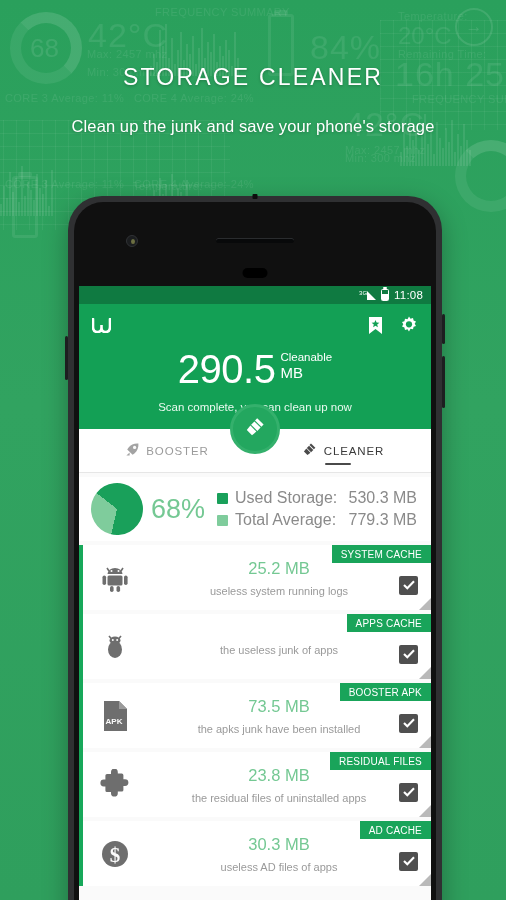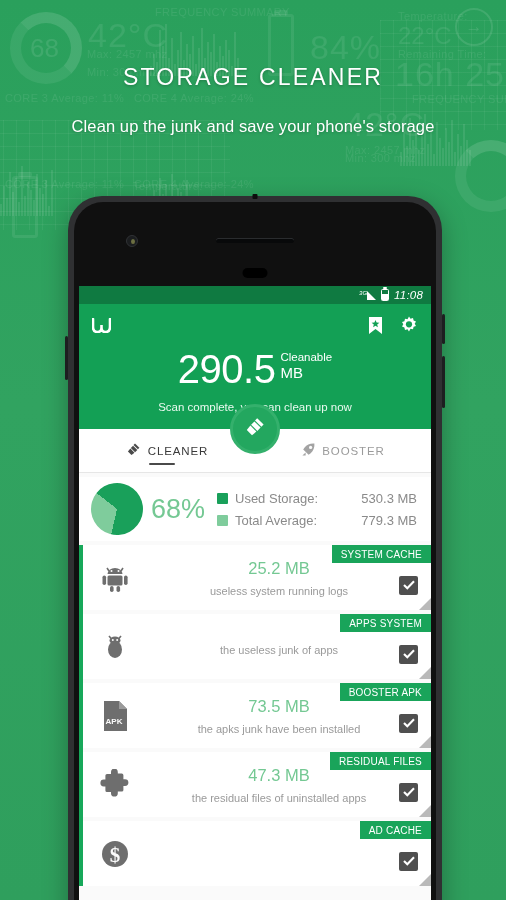--- a/index.html
+++ b/index.html
@@ -106,21 +106,21 @@
   }
 
   
   .screen {
     position: absolute; left: 5px; top: 84px; right: 5px; bottom: 0;
     background: #fafafa; overflow: hidden;
   }
   .statusbar {
     height: 18px; background: #0f7a41; color: #fff;
     display: flex; align-items: center; justify-content: flex-end;
-    padding-right: 8px; gap: 5px; font-size: 10.5px; font-style: italic;
+    padding-right: 8px; gap: 5px; font-size: 10.5px;
   }
   .sb-net { display:flex; align-items:flex-end; gap:1px; position:relative; }
   .sb-net sup { font-size: 6px; position: relative; top:-4px; left:1px; }
   .tri {
     width: 0; height: 0; border-left: 9px solid #fff; border-top: 9px solid transparent;
   }
   .sb-batt {
     width: 8px; height: 12px; border: 1.3px solid #fff; border-radius: 1.5px; position: relative;
     background: linear-gradient(to top,#fff 0 62%, transparent 62% 100%);
   }
@@ -173,21 +173,21 @@
     width: 26px; height: 2.5px; background: #4a4a4a; border-radius: 2px;
   }
 
   .summary {
     background: #fff; margin-top: 4px; height: 64px;
     display: flex; align-items: center; padding: 0 14px 0 12px; gap: 6px;
   }
   .pie { width: 52px; height: 52px; border-radius: 50%; flex: 0 0 auto; }
   .pct { font-size: 27px; color: #74c893; font-weight: 300; margin-left: 2px; }
   .legend { margin-left: auto; width: 200px; }
-  .legend-row { display: flex; align-items: center; font-size: 13px; color: #8a8a8a; height: 22px; }
+  .legend-row { display: flex; align-items: center; font-size: 16px; color: #8a8a8a; height: 22px; }
   .swatch { width: 11px; height: 11px; border-radius: 1px; margin-right: 7px; flex: 0 0 auto; }
   .legend-val { margin-left: auto; color: #8a8a8a; }
 
   .list-wrap { position: relative; margin-top: 4px; }
   .accent-strip {
     position: absolute; left: 0; top: 0; bottom: 0; width: 4px; background: #17a85a;
   }
   .card {
     background: #fff; margin-bottom: 4px; height: 65px; position: relative;
     display: flex; align-items: center; margin-left: 4px;
@@ -220,21 +220,21 @@
   <div class="wm-grid" style="left:380px;top:20px;width:140px;height:110px;"></div>
 
   <div class="wm-ring part" style="left:10px;top:12px;width:72px;height:72px;"></div>
   <div class="wm-num" style="left:30px;top:33px;">68</div>
   <div class="wm-ring part" style="left:255px;top:295px;width:72px;height:72px;"></div>
   <div class="wm-num" style="left:275px;top:316px;">68</div>
   <div class="wm-ring part" style="left:455px;top:140px;width:72px;height:72px;"></div>
 
   <div class="wm wm-big" style="left:88px;top:16px;">42°C</div>
   <div class="wm wm-big" style="left:345px;top:105px;">42°C</div>
-  <div class="wm wm-mid" style="left:398px;top:22px;">22°C</div>
+  <div class="wm wm-mid" style="left:398px;top:22px;">20°C</div>
   <div class="wm wm-big" style="left:395px;top:55px;">16h 25m</div>
   <div class="wm wm-big" style="left:310px;top:28px;">84%</div>
 
   <div class="wm wm-sm" style="left:87px;top:48px;">Max:  2457 mhz</div>
   <div class="wm wm-sm" style="left:87px;top:66px;">Min:  300 mhz</div>
   <div class="wm wm-sm" style="left:345px;top:144px;">Max:  2457 mhz</div>
   <div class="wm wm-sm" style="left:345px;top:152px;">Min:  300 mhz</div>
   <div class="wm wm-sm" style="left:155px;top:6px;">FREQUENCY SUMMARY</div>
   <div class="wm wm-sm" style="left:412px;top:93px;">FREQUENCY SUMMARY</div>
   <div class="wm wm-sm" style="left:5px;top:92px;">CORE 3 Average:  11%</div>
@@ -411,39 +411,39 @@
             <svg width="22" height="22" viewBox="0 0 22 22" aria-hidden="true">
               <path d="M13.2 2.2 l6.4 6.4 -2.2 2.2 -6.4 -6.4 Z" fill="#ffffff"></path>
               <path d="M10.4 5.4 l6.2 6.2 -3.3 3.3 -6.2 -6.2 Z" fill="#ffffff"></path>
               <path d="M6.4 9.6 l6 6 -4.4 3.6 -5.2 -5.2 Z" fill="#ffffff"></path>
             </svg>
           </span>
         </div>
       </div>
 
       <div class="tabs">
+        <div class="tab inactive">
+          <span>
+            <svg width="14" height="14" viewBox="0 0 14 14" aria-hidden="true">
+              <path d="M13.4 .6 C9.6 .2 5.8 1.7 3.6 4.6 L2.2 6.4 L7.6 11.8 L9.4 10.4 C12.3 8.2 13.8 4.4 13.4 .6 Z" fill="#a3a3a3"></path>
+              <circle cx="9.6" cy="4.4" r="1.6" fill="#fafafa"></circle>
+              <path d="M1.4 12.6 L4.6 9.4 L4.6 12.6 Z" fill="#a3a3a3"></path>
+            </svg>
+          </span>
+          <span>BOOSTER</span>
+        </div>
         <div class="tab active">
           <span>
             <svg width="15" height="15" viewBox="0 0 22 22" aria-hidden="true">
               <path d="M13.2 2.2 l6.4 6.4 -2.2 2.2 -6.4 -6.4 Z" fill="#4a4a4a"></path>
               <path d="M10.4 5.4 l6.2 6.2 -3.3 3.3 -6.2 -6.2 Z" fill="#4a4a4a"></path>
               <path d="M6.4 9.6 l6 6 -4.4 3.6 -5.2 -5.2 Z" fill="#4a4a4a"></path>
             </svg>
           </span>
           <span>CLEANER</span>
-        </div>
-        <div class="tab inactive">
-          <span>
-            <svg width="14" height="14" viewBox="0 0 14 14" aria-hidden="true">
-              <path d="M13.4 .6 C9.6 .2 5.8 1.7 3.6 4.6 L2.2 6.4 L7.6 11.8 L9.4 10.4 C12.3 8.2 13.8 4.4 13.4 .6 Z" fill="#a3a3a3"></path>
-              <circle cx="9.6" cy="4.4" r="1.6" fill="#fafafa"></circle>
-              <path d="M1.4 12.6 L4.6 9.4 L4.6 12.6 Z" fill="#a3a3a3"></path>
-            </svg>
-          </span>
-          <span>BOOSTER</span>
         </div>
       </div>
 
       <div class="summary">
         <div class="pie" style="background: conic-gradient(rgb(25, 160, 90) 0deg, rgb(25, 160, 90) 244.8deg, rgb(127, 204, 156) 244.8deg, rgb(127, 204, 156) 360deg); transform: rotate(-52deg);"></div>
         <div class="pct">68%</div>
         <div class="legend">
           <div class="legend-row">
             <span class="swatch" style="background: rgb(25, 160, 90);"></span>
             <span>Used Storage:</span>
@@ -493,21 +493,21 @@
               <path d="M10 5 L12.5 8 M22 5 L19.5 8" stroke="#6e6e6e" stroke-width="1.6"></path>
               <ellipse cx="16" cy="9.5" rx="5.5" ry="4" fill="#6e6e6e"></ellipse>
               <circle cx="13.8" cy="9" r="1" fill="#fafafa"></circle>
               <circle cx="18.2" cy="9" r="1" fill="#fafafa"></circle>
               <ellipse cx="16" cy="18.5" rx="7" ry="8.5" fill="#6e6e6e"></ellipse>
             </svg>
           </div>
           <div class="card-mid">
             <div class="card-desc">the useless junk of apps</div>
           </div>
-          <div class="badge">APPS SYSTEM</div>
+          <div class="badge">APPS CACHE</div>
           <div class="checkbox">
             <svg width="12" height="10" viewBox="0 0 12 10" aria-hidden="true">
                 <path d="M1 5 L4.3 8.3 L11 1.3" stroke="#ffffff" stroke-width="2.1" fill="none"></path>
               </svg>
           </div>
           <div class="corner"></div>
         </div>
 
         <div class="card">
           <div class="card-icon">
@@ -530,39 +530,43 @@
           <div class="corner"></div>
         </div>
 
         <div class="card">
           <div class="card-icon">
             <svg width="32" height="32" viewBox="0 0 32 32" aria-hidden="true">
               <path d="M12 3 a3.4 3.4 0 0 1 6.8 0 v1.6 h4 a1.6 1.6 0 0 1 1.6 1.6 v4 h1.6 a3.4 3.4 0 0 1 0 6.8 H24.4 v4 a1.6 1.6 0 0 1 -1.6 1.6 h-4 v1.6 a3.4 3.4 0 0 1 -6.8 0 V23 h-4 a1.6 1.6 0 0 1 -1.6 -1.6 v-4 H4.8 a3.4 3.4 0 0 1 0 -6.8 H6.4 v-4 A1.6 1.6 0 0 1 8 5 h4 Z" fill="#6e6e6e"></path>
             </svg>
           </div>
           <div class="card-mid">
-            <div class="card-size">47.3 MB</div>
+            <div class="card-size">23.8 MB</div>
             <div class="card-desc">the residual files of uninstalled apps</div>
           </div>
           <div class="badge">RESIDUAL FILES</div>
           <div class="checkbox">
             <svg width="12" height="10" viewBox="0 0 12 10" aria-hidden="true">
                 <path d="M1 5 L4.3 8.3 L11 1.3" stroke="#ffffff" stroke-width="2.1" fill="none"></path>
               </svg>
           </div>
           <div class="corner"></div>
         </div>
 
         <div class="card">
           <div class="card-icon">
             <svg width="32" height="32" viewBox="0 0 32 32" aria-hidden="true">
               <circle cx="16" cy="16" r="13" fill="#6e6e6e"></circle>
               <text x="16" y="24" font-family="Liberation Serif, serif" font-size="21" font-weight="bold" fill="#fafafa" text-anchor="middle">$</text>
             </svg>
           </div>
+          <div class="card-mid">
+            <div class="card-size">30.3 MB</div>
+            <div class="card-desc">useless AD files of apps</div>
+          </div>
           <div class="badge">AD CACHE</div>
           <div class="checkbox">
             <svg width="12" height="10" viewBox="0 0 12 10" aria-hidden="true">
                 <path d="M1 5 L4.3 8.3 L11 1.3" stroke="#ffffff" stroke-width="2.1" fill="none"></path>
               </svg>
           </div>
           <div class="corner"></div>
         </div>
 
       </div>

